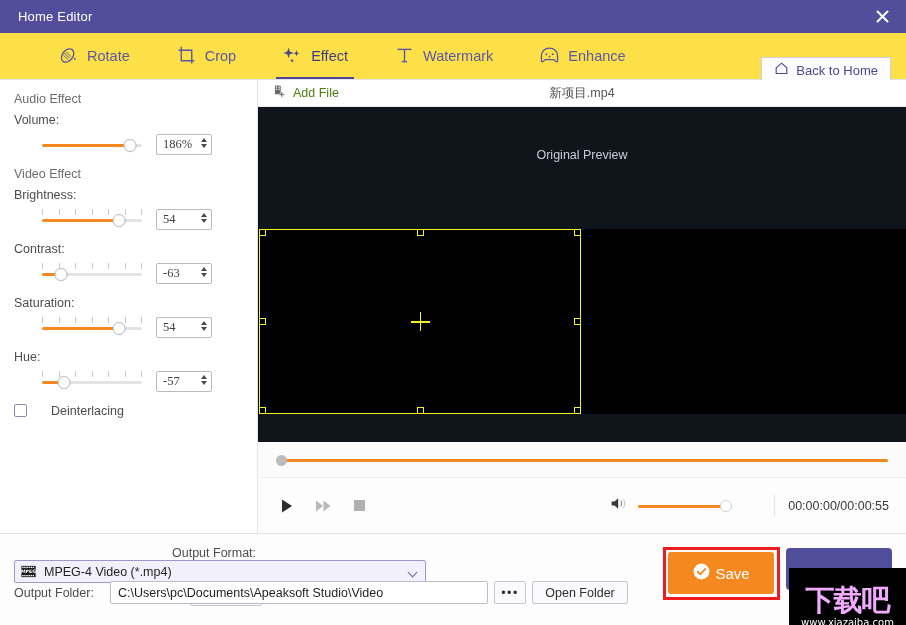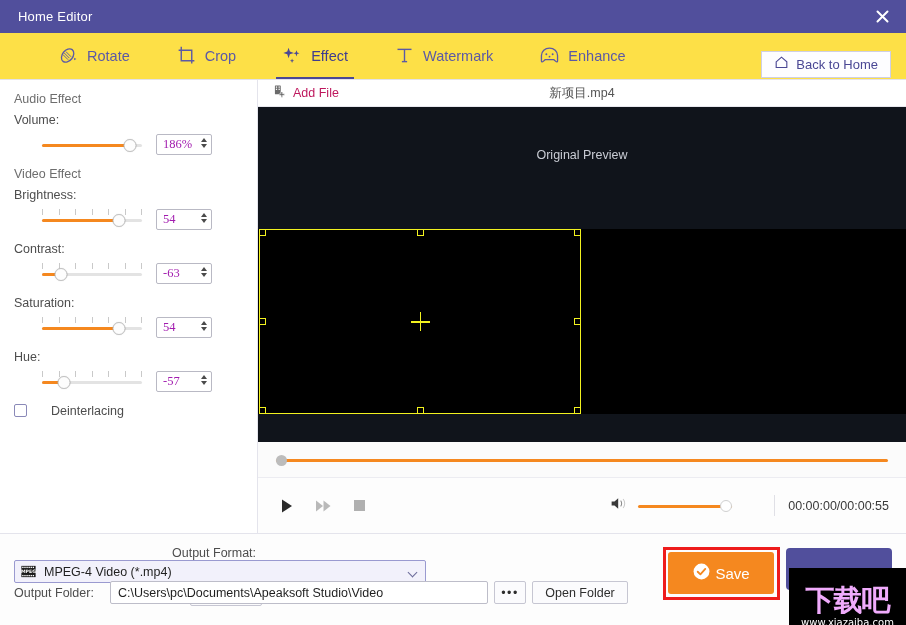--- a/index.html
+++ b/index.html
@@ -50,21 +50,21 @@
   }
   .tool .tlabel { font-size: 14.5px; margin-left: 8px; color: #5b59a6; }
   .tool.active .tlabel { color: #3f3d8f; }
   .tool.active::after {
     content: ""; position: absolute;
     left: 8px; right: 8px; bottom: 0; height: 2.5px;
     background: #4a4794;
   }
   .tool svg { display: block; }
   .back-home {
-    position: absolute; right: 15px; top: 18px;
+    position: absolute; right: 15px; top: 24px;
     height: 27px; padding: 0 12px;
     border: 1px solid #cfcfe4; border-radius: 0;
     background: #fdfdff;
     display: flex; align-items: center; gap: 7px;
     cursor: pointer;
   }
   .back-home .bhlabel { font-size: 13px; color: #4a4794; }
 
   
   .sidebar {
@@ -109,21 +109,21 @@
     box-shadow: 0 0 1px rgba(0,0,0,.2);
   }
   .spin {
     position: relative; margin-left: 14px;
     width: 56px; height: 21px;
     border: 1px solid #b9b9c4; border-radius: 2px;
     background: #fff;
     display: flex; align-items: center;
   }
   .spin .val {
-    font-size: 12.5px; color: #a21caf; padding-left: 6px;
+    font-size: 12.5px; color: #404040; padding-left: 6px;
     font-family: "Liberation Serif", serif;
   }
   .spin .arrows {
     position: absolute; right: 4px; top: 3px;
     display: flex; flex-direction: column; gap: 2px;
   }
   .spin .arrows span {
     display: block; width: 0; height: 0;
     border-left: 3.5px solid transparent;
     border-right: 3.5px solid transparent;
@@ -151,21 +151,21 @@
   .filebar {
     position: relative; height: 27px;
     background: #ffffff;
     border-bottom: 1px solid #e8e8ee;
     display: flex; align-items: center;
   }
   .addfile {
     display: flex; align-items: center; gap: 7px;
     margin-left: 14px; cursor: pointer;
   }
-  .addfile .aflabel { font-size: 12.5px; color: #be185d; }
+  .addfile .aflabel { font-size: 12.5px; color: #4d7c0f; }
   .filename {
     position: absolute; left: 0; right: 0;
     text-align: center; font-size: 12.5px; color: #555;
     pointer-events: none;
   }
   .previews {
     position: relative;
     height: 335px;
     display: flex;
     background: #0d1117;

